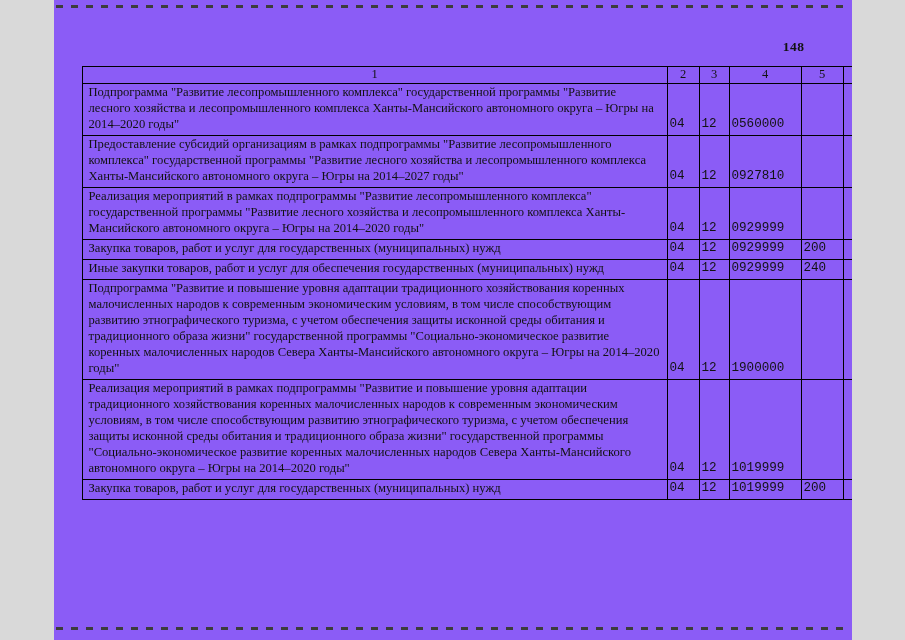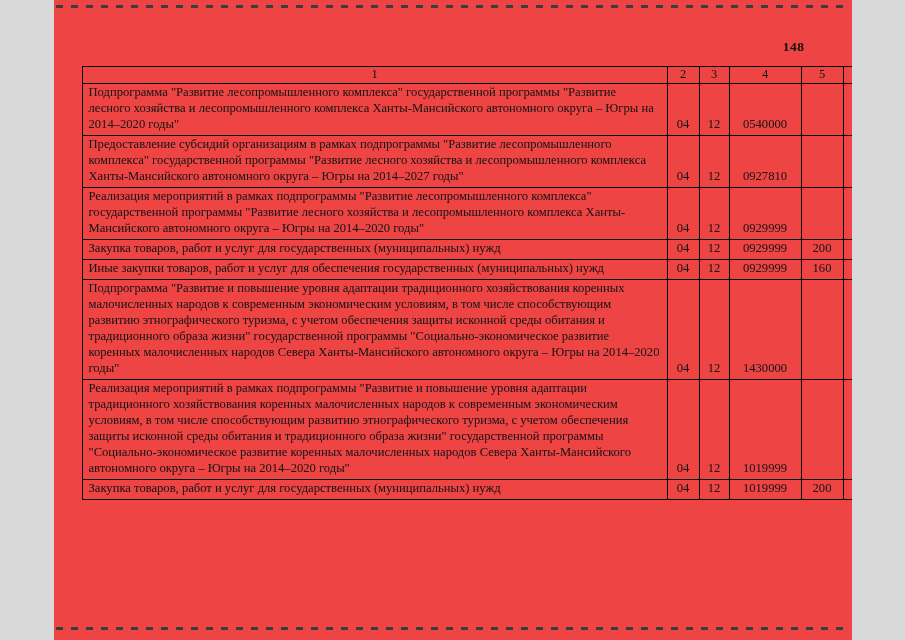--- a/index.html
+++ b/index.html
@@ -1,19 +1,19 @@
 <!DOCTYPE html>
 <html><head>
 <meta charset="utf-8">
 <style>
   html, body { margin:0; padding:0; background:#d9d9d9; }
   .sheet {
     position:relative;
     width:798px; height:640px;
-    background:#ef4444;
+    background:#8b5cf6;
     font-family:"Liberation Serif", serif;
     color:#121212;
     overflow:hidden;
     margin:0 auto;
   }
   .perf {
     position:absolute; left:2px; right:2px; height:3px;
     background:repeating-linear-gradient(90deg,#3c3c3c 0 7px, transparent 7px 15px);
   }
   .perf-top { top:5px; }
@@ -31,21 +31,21 @@
     border:1px solid #000;
     padding:1px 3px;
     overflow:hidden;
   }
   .budget thead th {
     font-weight:normal; text-align:center;
     height:15px; padding:0 2px; font-size:12.5px;
   }
   .budget td.c1 { text-align:left; vertical-align:top; padding:1px 6px 2px 6px; }
   .budget td.c2, .budget td.c3, .budget td.c4, .budget td.c5 {
-    text-align:center; vertical-align:bottom; padding:1px 2px 2px 2px;
+    text-align:left; vertical-align:bottom; padding:1px 2px 2px 2px;font-family:Liberation Mono, monospace;
   }
   .budget td.c6 {
     text-align:center; vertical-align:bottom; padding:1px 8px 2px 2px;
   }
 </style>
 </head>
 <body>
 
 <div class="sheet">
 
@@ -70,21 +70,21 @@
         <th>4</th>
         <th>5</th>
         <th>6</th>
       </tr>
     </thead>
     <tbody>
         <tr>
           <td class="c1">Подпрограмма "Развитие лесопромышленного комплекса" государственной программы "Развитие лесного хозяйства и лесопромышленного комплекса Ханты-Мансийского автономного округа – Югры на 2014–2020 годы"</td>
           <td class="c2">04</td>
           <td class="c3">12</td>
-          <td class="c4">0540000</td>
+          <td class="c4">0560000</td>
           <td class="c5"></td>
           <td class="c6">119 494,0</td>
         </tr>
         <tr>
           <td class="c1">Предоставление субсидий организациям в рамках подпрограммы "Развитие лесопромышленного комплекса" государственной программы "Развитие лесного хозяйства и лесопромышленного комплекса Ханты-Мансийского автономного округа – Югры на 2014–2027 годы"</td>
           <td class="c2">04</td>
           <td class="c3">12</td>
           <td class="c4">0927810</td>
           <td class="c5"></td>
           <td class="c6">118 494,0</td>
@@ -103,28 +103,28 @@
           <td class="c3">12</td>
           <td class="c4">0929999</td>
           <td class="c5">200</td>
           <td class="c6">1 000,0</td>
         </tr>
         <tr>
           <td class="c1">Иные закупки товаров, работ и услуг для обеспечения государственных (муниципальных) нужд</td>
           <td class="c2">04</td>
           <td class="c3">12</td>
           <td class="c4">0929999</td>
-          <td class="c5">160</td>
+          <td class="c5">240</td>
           <td class="c6">1 000,0</td>
         </tr>
         <tr>
           <td class="c1">Подпрограмма "Развитие и повышение уровня адаптации традиционного хозяйствования коренных малочисленных народов к современным экономическим условиям, в том числе способствующим развитию этнографического туризма, с учетом обеспечения защиты исконной среды обитания и традиционного образа жизни" государственной программы "Социально-экономическое развитие коренных малочисленных народов Севера Ханты-Мансийского автономного округа – Югры на 2014–2020 годы"</td>
           <td class="c2">04</td>
           <td class="c3">12</td>
-          <td class="c4">1430000</td>
+          <td class="c4">1900000</td>
           <td class="c5"></td>
           <td class="c6">3 650,0</td>
         </tr>
         <tr>
           <td class="c1">Реализация мероприятий в рамках подпрограммы "Развитие и повышение уровня адаптации традиционного хозяйствования коренных малочисленных народов к современным экономическим условиям, в том числе способствующим развитию этнографического туризма, с учетом обеспечения защиты исконной среды обитания и традиционного образа жизни" государственной программы "Социально-экономическое развитие коренных малочисленных народов Севера Ханты-Мансийского автономного округа – Югры на 2014–2020 годы"</td>
           <td class="c2">04</td>
           <td class="c3">12</td>
           <td class="c4">1019999</td>
           <td class="c5"></td>
           <td class="c6">3 650,0</td>

